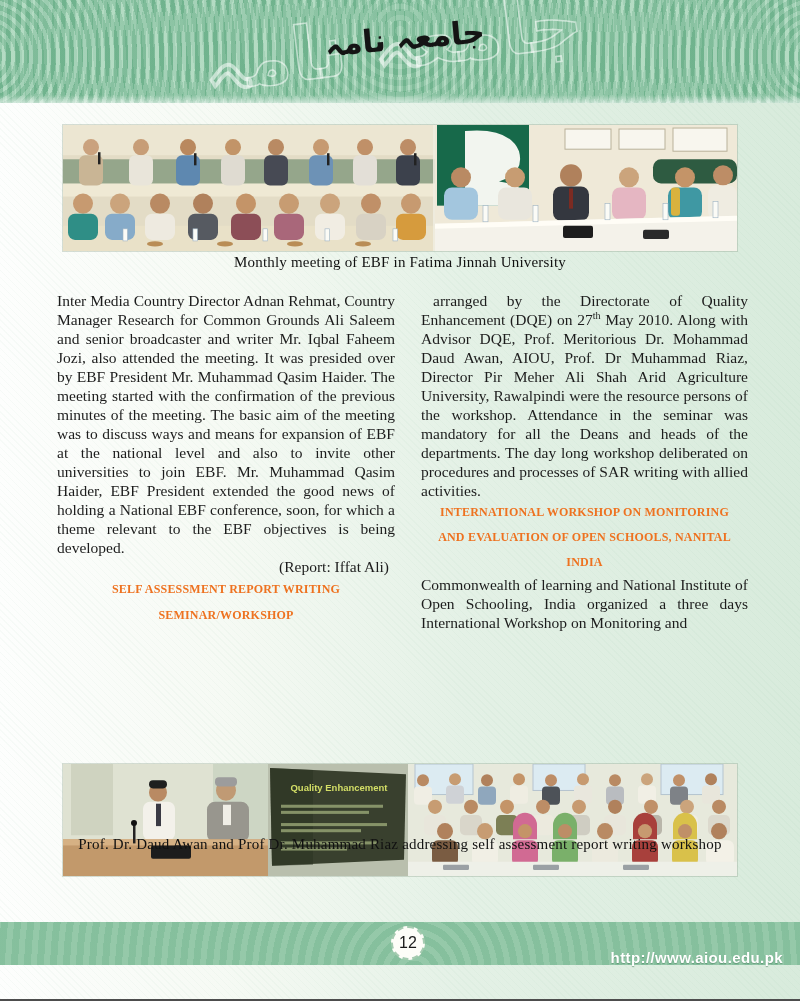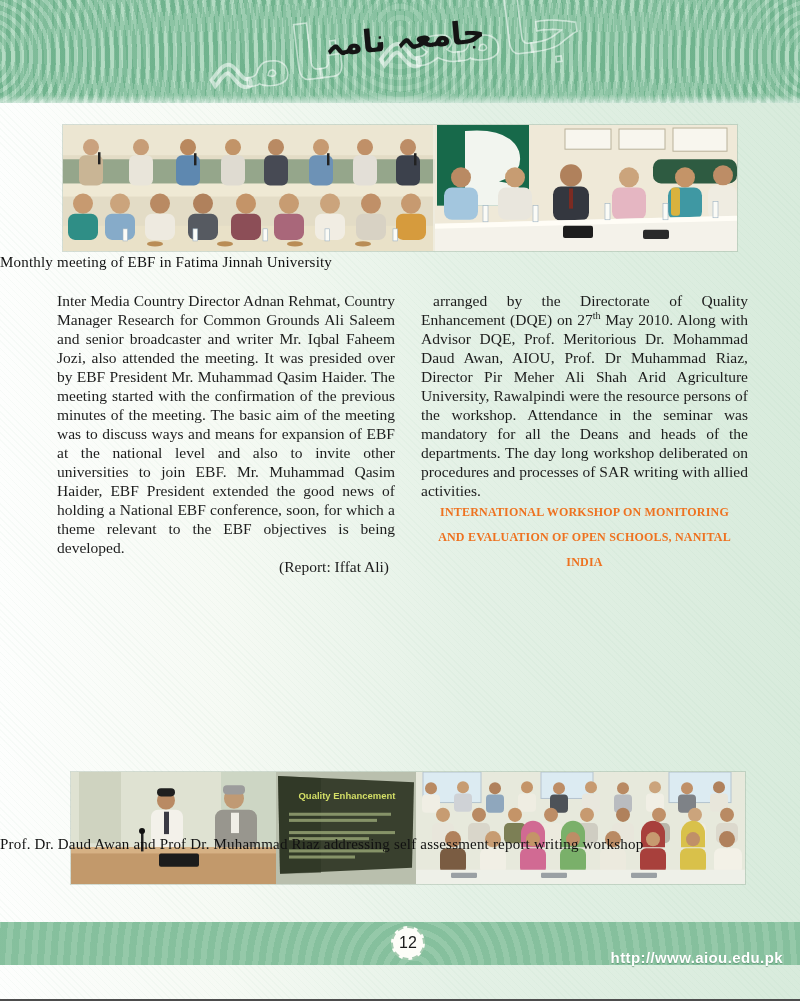--- a/index.html
+++ b/index.html
@@ -31,21 +31,21 @@
     position:absolute;left:50%;top:20px;transform:translateX(-47%) rotate(-5deg);
     font-family:"DejaVu Sans",sans-serif;font-size:31px;font-weight:bold;color:#141414;
     white-space:nowrap;text-shadow:0 0 1px rgba(0,0,0,0.4);
   }
   
   .photo{position:absolute;left:63px;width:674px;box-shadow:0 0 0 1px rgba(140,160,140,0.35);}
   .photo-top{top:125px;height:126px;}
   .photo-bottom{top:764px;height:112px;}
   .photo svg{display:block;width:100%;height:100%;}
   .caption{
-    position:absolute;left:0;width:800px;
+    position:absolute;left:0;width:800px;text-align:center;
     font-size:15px;color:#111;letter-spacing:0.2px;
   }
   .caption-top{top:254px;}
   .caption-bottom{top:836px;}
   
   .columns{position:absolute;left:57px;top:291px;width:691px;display:flex;gap:26px;}
   .col{font-size:15.5px;line-height:19px;color:#1c1c1c;text-align:justify;}
   .col-left{width:338px;}
   .col-right{width:327px;}
   .col p{margin:0;}
@@ -195,28 +195,30 @@
       <rect x="580" y="104" width="26" height="9" rx="2" fill="#2a2a2a"></rect>
       <rect x="370" y="0" width="2" height="125" fill="#f0ede0" opacity="0.85"></rect>
     </svg>
   </figure>
   <div class="caption caption-top">Monthly meeting of EBF in Fatima Jinnah University</div>
 
   <div class="columns">
     <div class="col col-left">
       <p>Inter Media Country Director Adnan Rehmat, Country Manager Research for Common Grounds Ali Saleem and senior broadcaster and writer Mr. Iqbal Faheem Jozi, also attended the meeting. It was presided over by EBF President Mr. Muhammad Qasim Haider.  The meeting started with the confirmation of the previous minutes of the meeting. The basic aim of the meeting was to discuss ways and means for expansion of EBF at the national level and also to invite other universities to join EBF.  Mr. Muhammad Qasim Haider, EBF President extended the good news of holding a National EBF conference, soon, for which a theme relevant to the EBF objectives is being developed.</p>
       <p class="report-line">(Report:  Iffat Ali)</p>
+      <p class="section-heading hl">SELF ASSESSMENT REPORT WRITING SEMINAR/WORKSHOP</p>
     </div>
     <div class="col col-right">
       <p class="p-indent"><span>arranged by the Directorate of Quality Enhancement (DQE) on 27</span><sup>th</sup><span> May 2010.  Along with Advisor DQE, Prof. Meritorious Dr. Mohammad Daud Awan, AIOU, Prof. Dr Muhammad Riaz, Director Pir Meher Ali Shah Arid Agriculture University, Rawalpindi were the resource persons of the workshop.  Attendance in the seminar was mandatory for all the Deans and heads of the departments.  The day long workshop deliberated on procedures and processes of SAR writing with allied activities.</span></p>
       <p class="section-heading hr">INTERNATIONAL WORKSHOP ON MONITORING AND EVALUATION OF OPEN SCHOOLS, NANITAL INDIA</p>
+      <p class="after-heading-right">Commonwealth of learning and National Institute of Open Schooling, India organized a three days International Workshop on Monitoring and</p>
     </div>
   </div>
 
-  <figure class="photo photo-bottom" style="margin:8px">
+  <figure class="photo photo-bottom" style="margin:0">
     <svg viewBox="0 0 674 110" preserveAspectRatio="none">
 
       <rect x="0" y="0" width="205" height="110" fill="#dfe2d2"></rect>
       <rect x="8" y="0" width="42" height="70" fill="#cfd3c0"></rect>
       <rect x="150" y="0" width="55" height="75" fill="#cdd6c4"></rect>
       <circle cx="95" cy="28" r="9" fill="#b98a63"></circle>
         <rect x="86" y="16" width="18" height="8" rx="4" fill="#1f1f1f"></rect>
       <rect x="80" y="37" width="32" height="38" rx="7" fill="#f3f1ea"></rect>
       <rect x="93" y="39" width="5" height="22" fill="#3a3a44"></rect>
       <circle cx="163" cy="26" r="10" fill="#c09a74"></circle>

